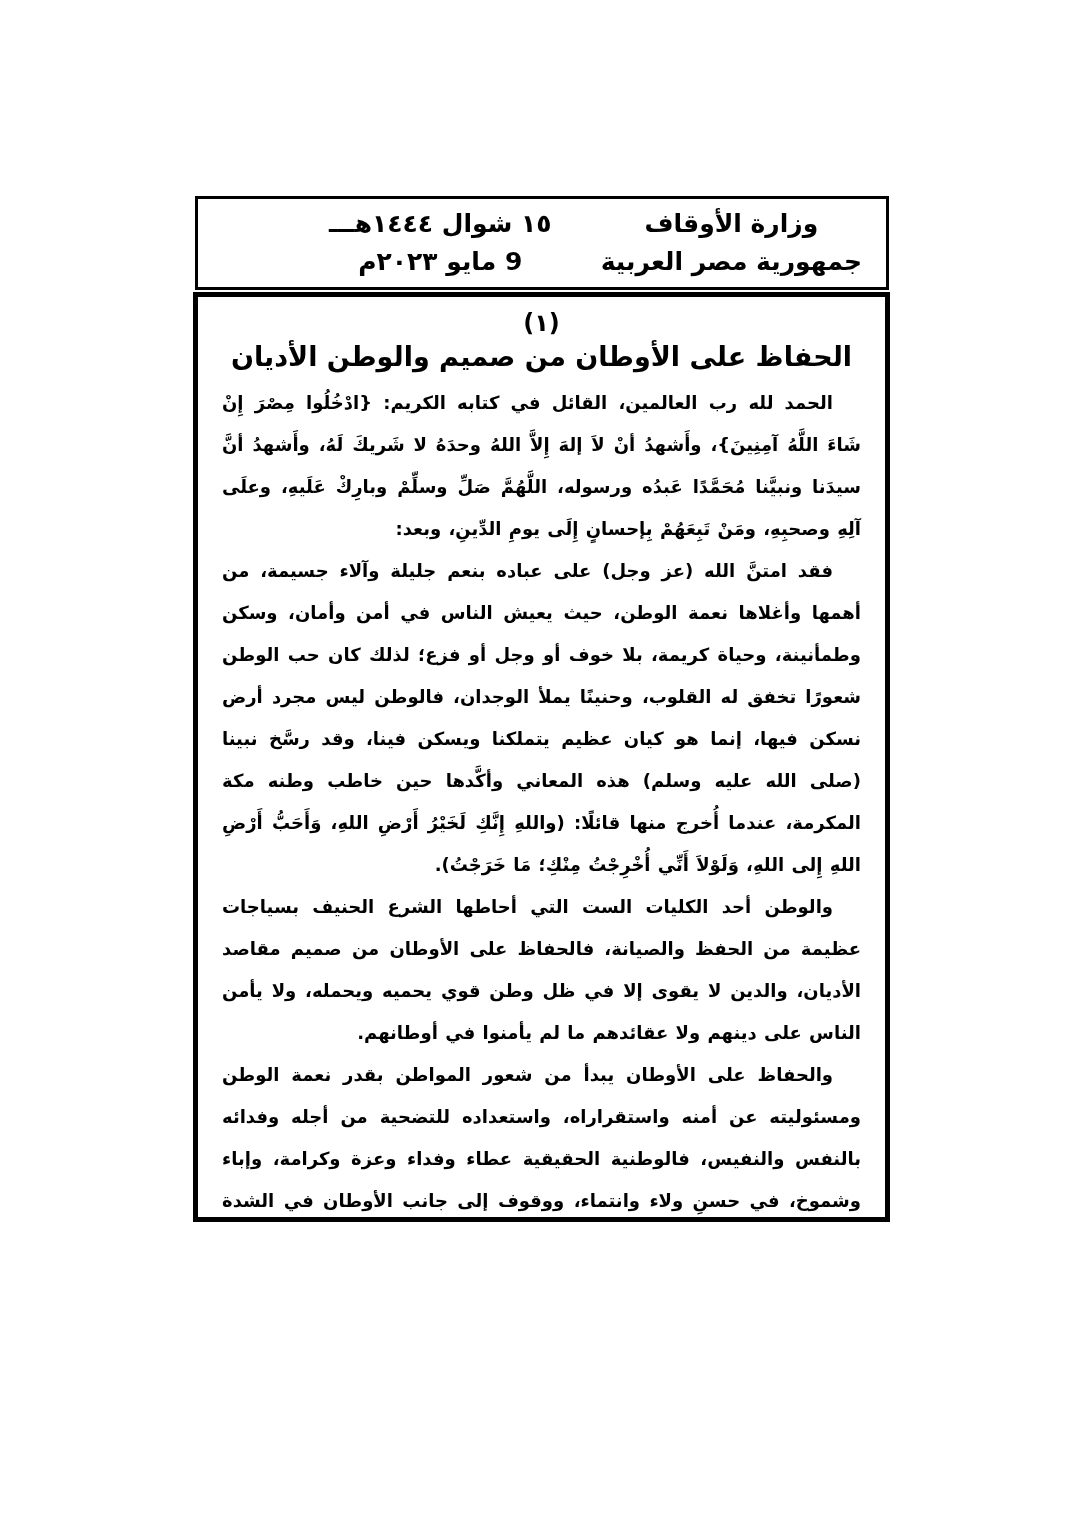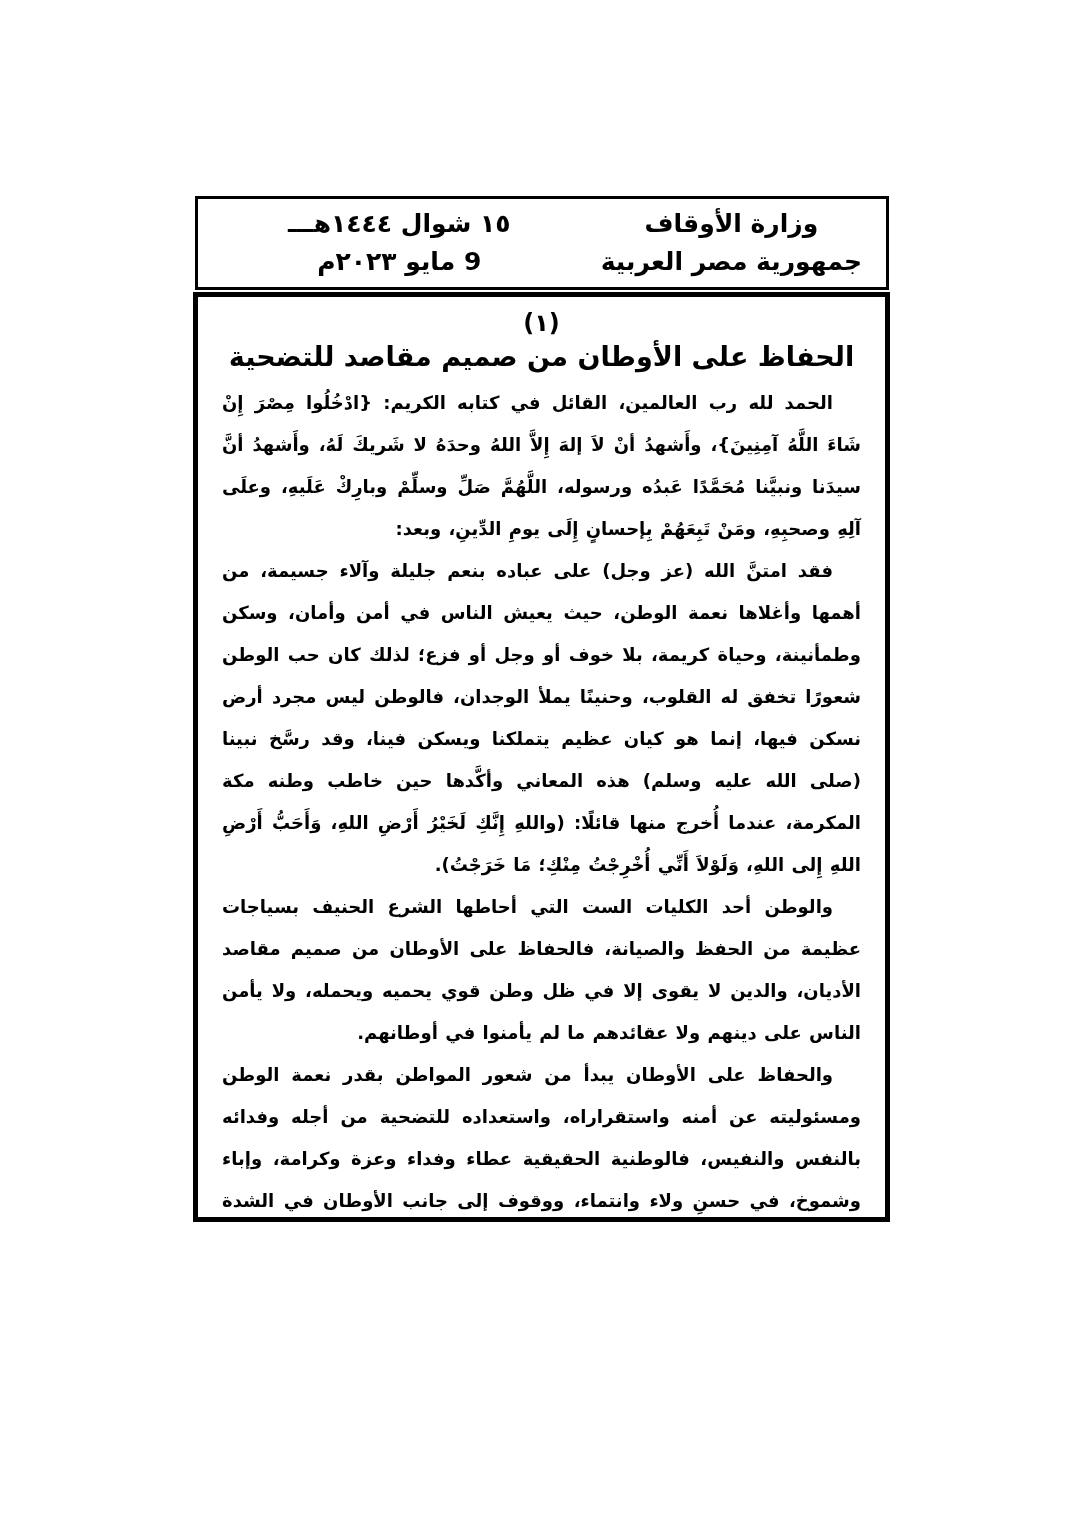--- a/index.html
+++ b/index.html
@@ -27,20 +27,21 @@
     align-items:center;
     padding:6px 24px 6px 90px;
     background:#fff;
   }
   .org-col,.date-col{
     display:flex;
     flex-direction:column;
     justify-content:space-between;
     height:72px;
     text-align:center;
+    margin-left:41px;
   }
   .org-col div,.date-col div{
     font-size:25px;
     font-weight:bold;
     line-height:34px;
     white-space:nowrap;
   }
   .content-box{
     position:absolute;
     left:193px;top:292px;
@@ -85,21 +86,21 @@
       <div>جمهورية مصر العربية</div>
     </div>
     <div class="date-col">
       <div>١٥ شوال ١٤٤٤هـــ</div>
       <div>9 مايو ٢٠٢٣م</div>
     </div>
   </div>
 
   <div class="content-box">
     <div class="doc-number">(١)</div>
-    <div class="doc-title">الحفاظ على الأوطان من صميم مقاصد للتضحية</div>
+    <div class="doc-title">الحفاظ على الأوطان من صميم والوطن الأديان</div>
     <p class="para">الحمد لله رب العالمين، القائل في كتابه الكريم: {ادْخُلُوا مِصْرَ إِنْ شَاءَ اللَّهُ آمِنِينَ}، وأَشهدُ أنْ لاَ إلهَ إِلاَّ اللهُ وحدَهُ لا شَريكَ لَهُ، وأَشهدُ أنَّ سيدَنا ونبيَّنا مُحَمَّدًا عَبدُه ورسوله، اللَّهُمَّ صَلِّ وسلِّمْ وبارِكْ عَلَيهِ، وعلَى آلِهِ وصحبِهِ، ومَنْ تَبِعَهُمْ بِإحسانٍ إِلَى يومِ الدِّينِ، وبعد:</p>
     <p class="para">فقد امتنَّ الله (عز وجل) على عباده بنعم جليلة وآلاء جسيمة، من أهمها وأغلاها نعمة الوطن، حيث يعيش الناس في أمن وأمان، وسكن وطمأنينة، وحياة كريمة، بلا خوف أو وجل أو فزع؛ لذلك كان حب الوطن شعورًا تخفق له القلوب، وحنينًا يملأ الوجدان، فالوطن ليس مجرد أرض نسكن فيها، إنما هو كيان عظيم يتملكنا ويسكن فينا، وقد رسَّخ نبينا (صلى الله عليه وسلم) هذه المعاني وأكَّدها حين خاطب وطنه مكة المكرمة، عندما أُخرج منها قائلًا: (واللهِ إِنَّكِ لَخَيْرُ أَرْضِ اللهِ، وَأَحَبُّ أَرْضِ اللهِ إِلى اللهِ، وَلَوْلاَ أَنِّي أُخْرِجْتُ مِنْكِ؛ مَا خَرَجْتُ).</p>
     <p class="para">والوطن أحد الكليات الست التي أحاطها الشرع الحنيف بسياجات عظيمة من الحفظ والصيانة، فالحفاظ على الأوطان من صميم مقاصد الأديان، والدين لا يقوى إلا في ظل وطن قوي يحميه ويحمله، ولا يأمن الناس على دينهم ولا عقائدهم ما لم يأمنوا في أوطانهم.</p>
     <p class="para">والحفاظ على الأوطان يبدأ من شعور المواطن بقدر نعمة الوطن ومسئوليته عن أمنه واستقراراه، واستعداده للتضحية من أجله وفدائه بالنفس والنفيس، فالوطنية الحقيقية عطاء وفداء وعزة وكرامة، وإباء وشموخ، في حسنِ ولاء وانتماء، ووقوف إلى جانب الأوطان في الشدة والرخاء، ومرابطة على ثغورها لتأمين حدودها، وردع كل معتدٍ، أو من تسول له نفسه الاعتداء عليها، أو النيل من مقدراتها، ولله در القائل:</p>
 
   </div>
 
 </div>
 
 </body></html>

